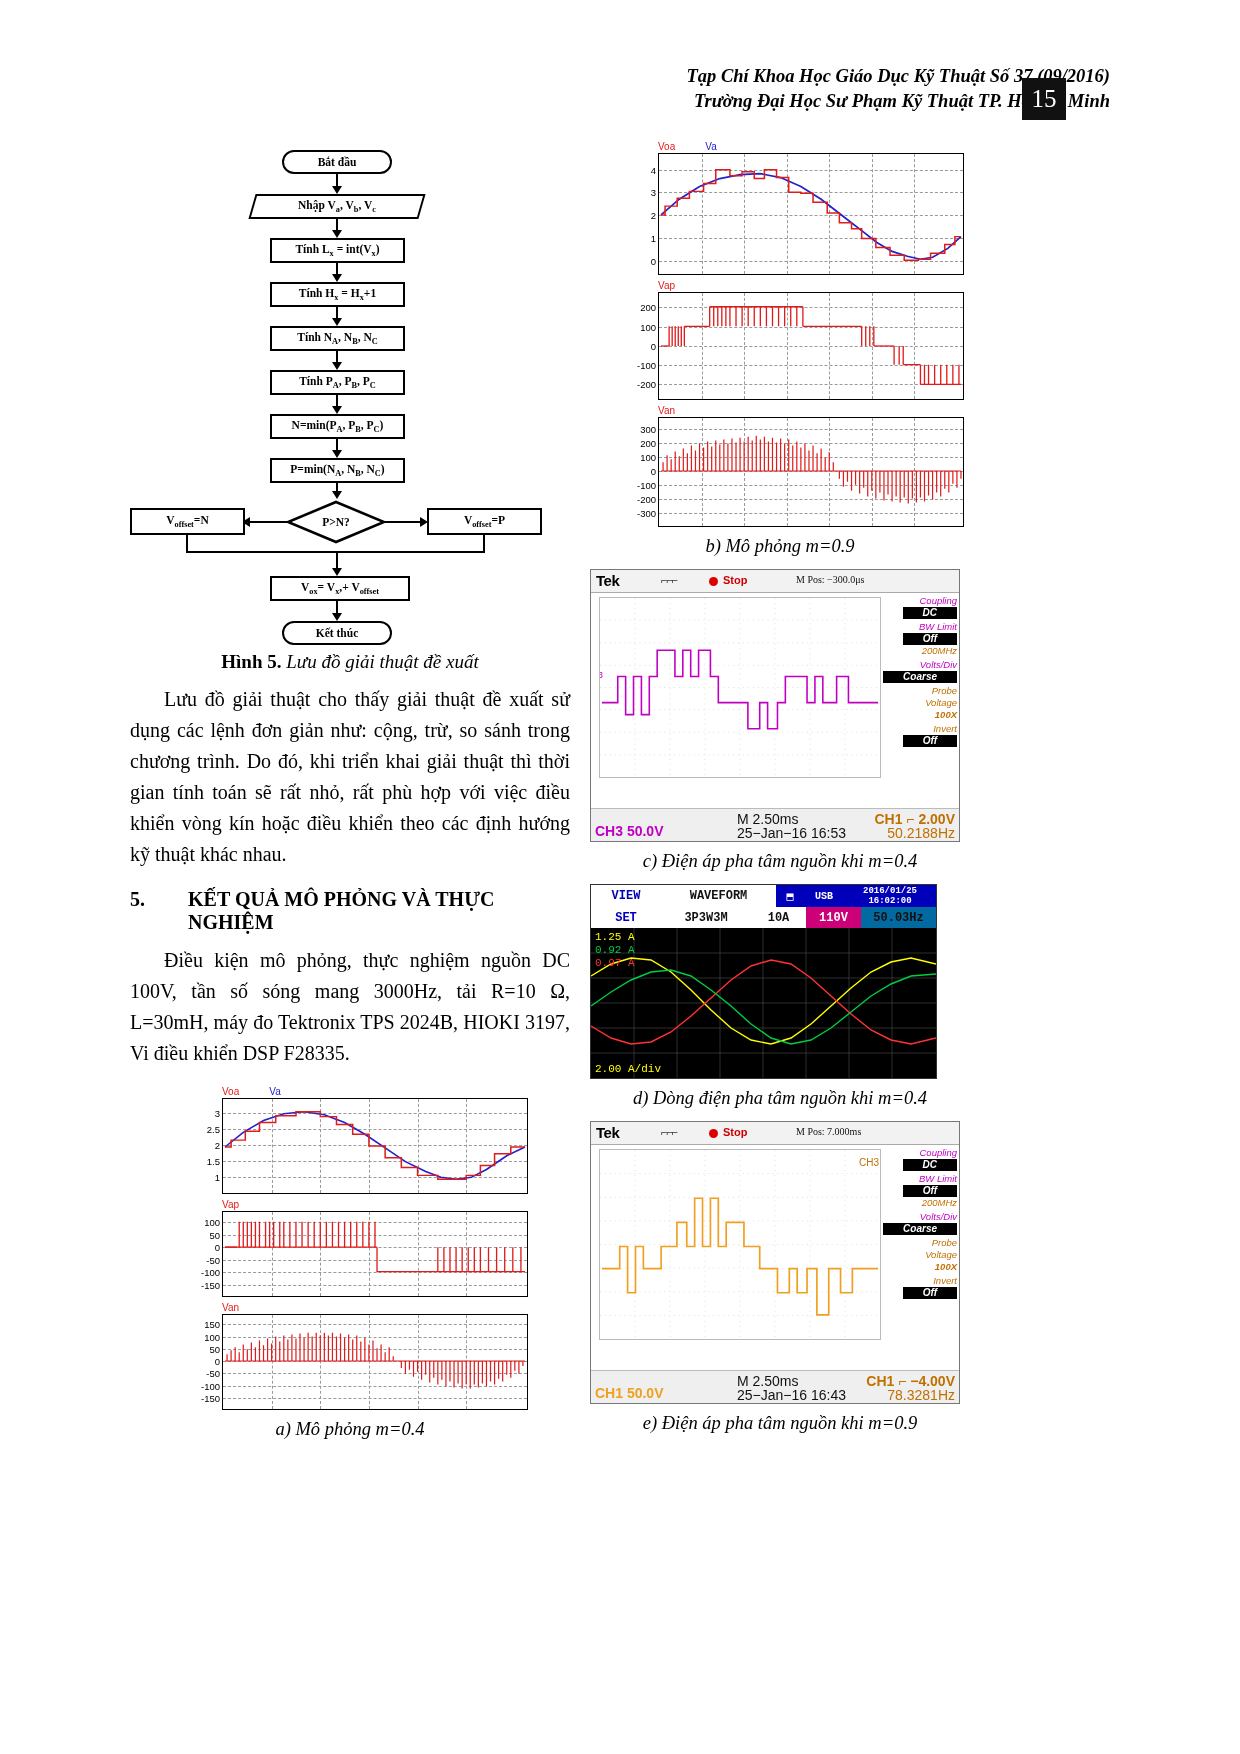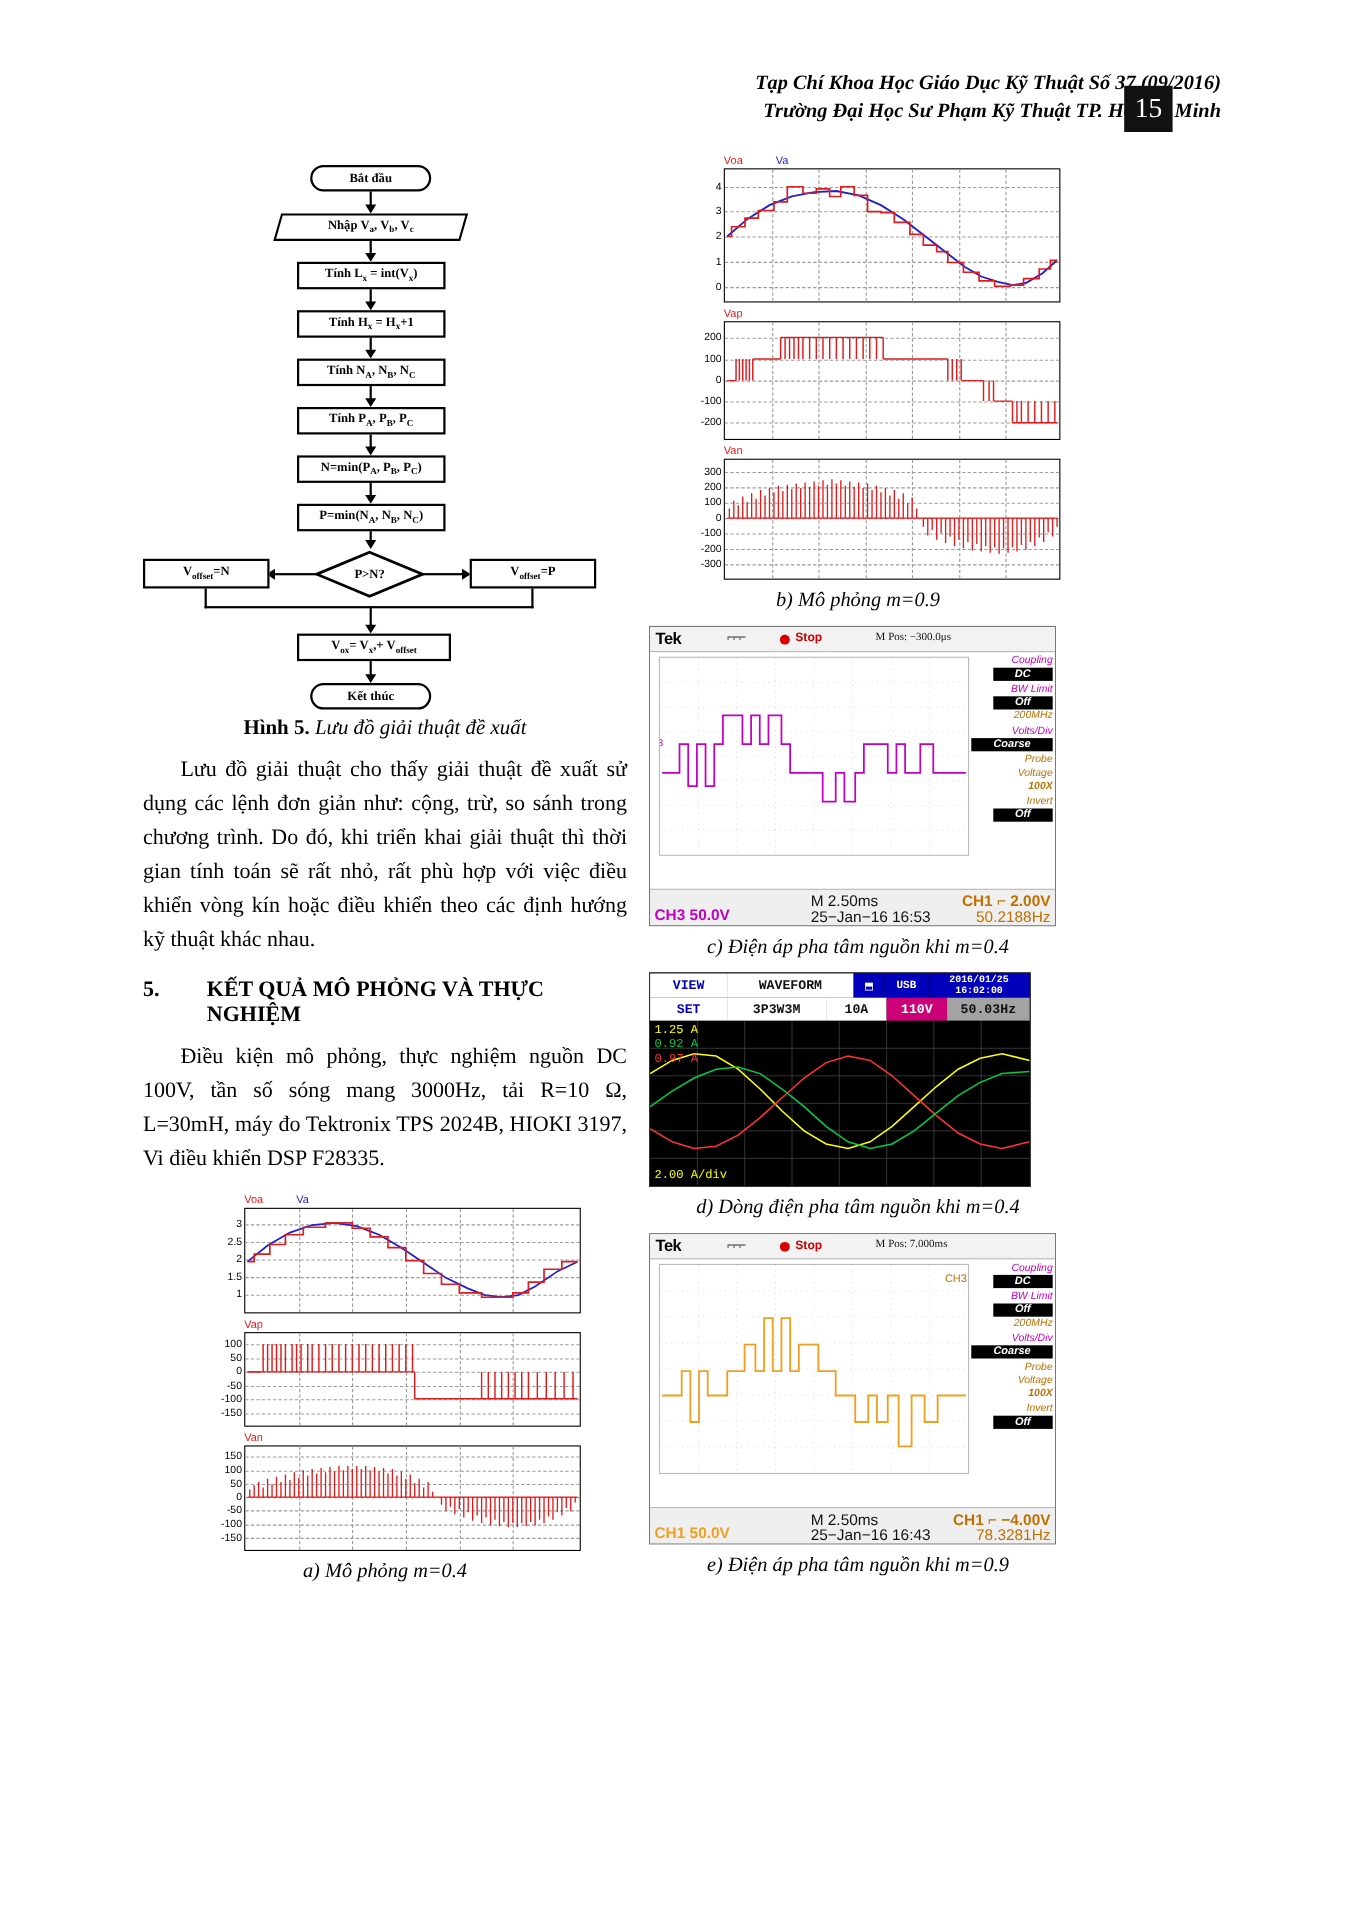--- a/index.html
+++ b/index.html
@@ -524,21 +524,21 @@
           <div class="hk-cell" style="flex:1;background:#0000bb;color:#fff;flex-direction:column;font-size:9px;line-height:10px;">
             <div>2016/01/25</div>
             <div>16:02:00</div>
           </div>
         </div>
         <div class="hk-r2">
           <div class="hk-cell" style="width:70px;background:#fff;color:#0000bb;">SET</div>
           <div class="hk-cell" style="width:90px;background:#fff;color:#111;">3P3W3M</div>
           <div class="hk-cell" style="width:55px;background:#fff;color:#111;">10A</div>
           <div class="hk-cell" style="width:55px;background:#cc0077;color:#fff;">110V</div>
-          <div class="hk-cell" style="flex:1;background:#a3a3a3;color:#111;font-family:Liberation Mono, monospace;">50.03Hz</div>
+          <div class="hk-cell" style="flex:1;background:#0369a1;color:#111;font-family:Liberation Mono, monospace;">50.03Hz</div>
         </div>
         <div class="hk-screen">
           <svg width="100%" height="100%" viewBox="0 0 345 150" preserveAspectRatio="none" style="position:absolute;inset:0">
             <g stroke="#444" stroke-width="0.7">
               <line x1="43" y1="0" x2="43" y2="150"></line>
                 <line x1="86" y1="0" x2="86" y2="150"></line>
               <line x1="129" y1="0" x2="129" y2="150"></line>
                 <line x1="172" y1="0" x2="172" y2="150"></line>
               <line x1="215" y1="0" x2="215" y2="150"></line>
                 <line x1="258" y1="0" x2="258" y2="150"></line>

